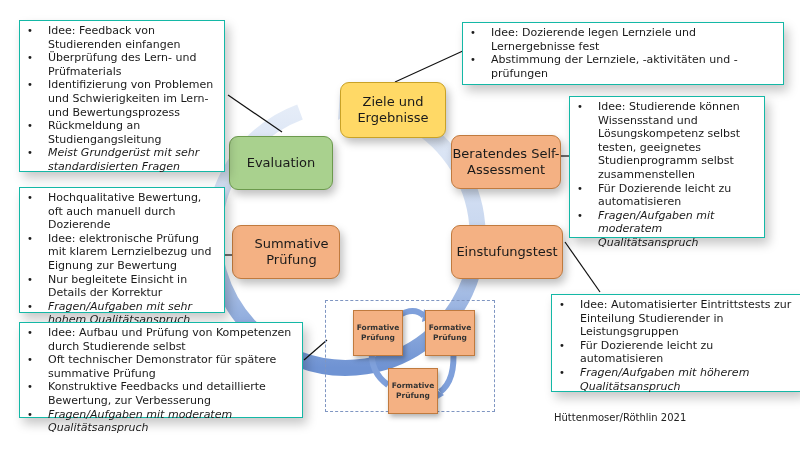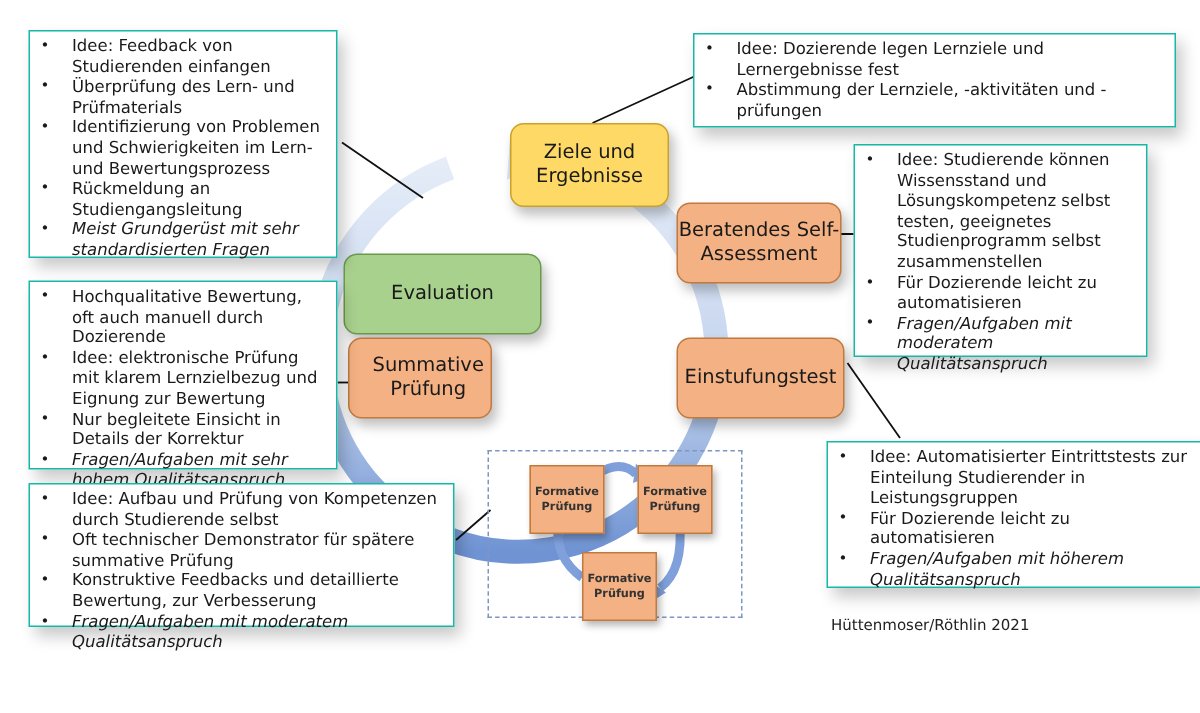--- a/index.html
+++ b/index.html
@@ -80,27 +80,27 @@
     <line x1="548" y1="156" x2="575" y2="156"></line>
     <line x1="225" y1="255" x2="233" y2="255"></line>
     <line x1="565" y1="242" x2="600" y2="292"></line>
     <line x1="304" y1="360" x2="327" y2="340"></line>
   </g>
 </svg>
 
 <div class="stage yellow" style="left:340px; top:82px; width:106px; height:56px;">
   <span>Ziele und Ergebnisse</span>
 </div>
-<div class="stage green" style="left:229px; top:136px; width:132px; height:54px;margin-top:33px;">
+<div class="stage green" style="left:229px; top:136px; width:104px; height:54px;">
   <span>Evaluation</span>
 </div>
 <div class="stage orange" style="left:451px; top:135px; width:110px; height:54px;">
   <span>Beratendes Self-Assessment</span>
 </div>
-<div class="stage orange" style="left:232px; top:225px; width:96px; height:54px;padding-left:11px;">
+<div class="stage orange" style="left:232px; top:225px; width:108px; height:54px;padding-left:11px;">
   <span>Summative Prüfung</span>
 </div>
 <div class="stage orange" style="left:451px; top:225px; width:112px; height:54px;">
   <span>Einstufungstest</span>
 </div>
 
 <div class="formative-group"></div>
 <div class="formative" style="left:353px; top:310px;">
   <span>Formative Prüfung</span>
 </div>

